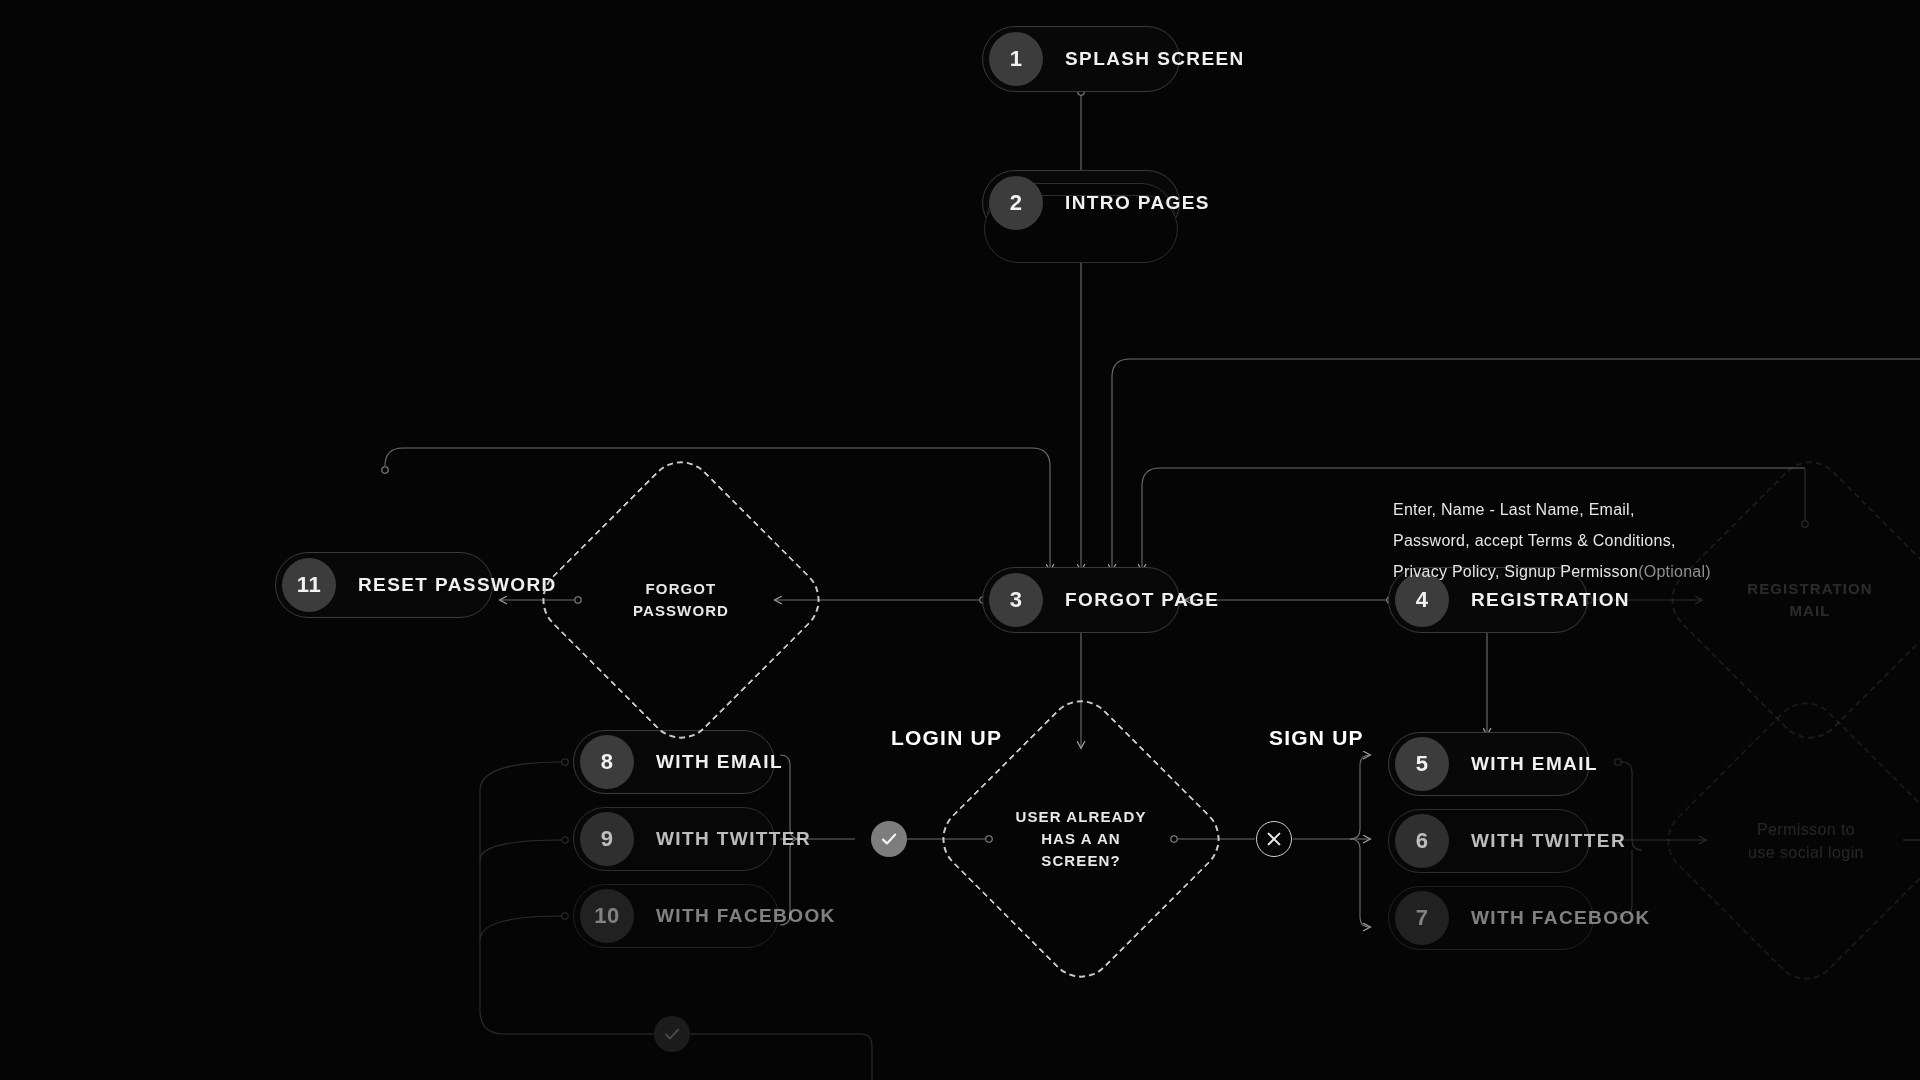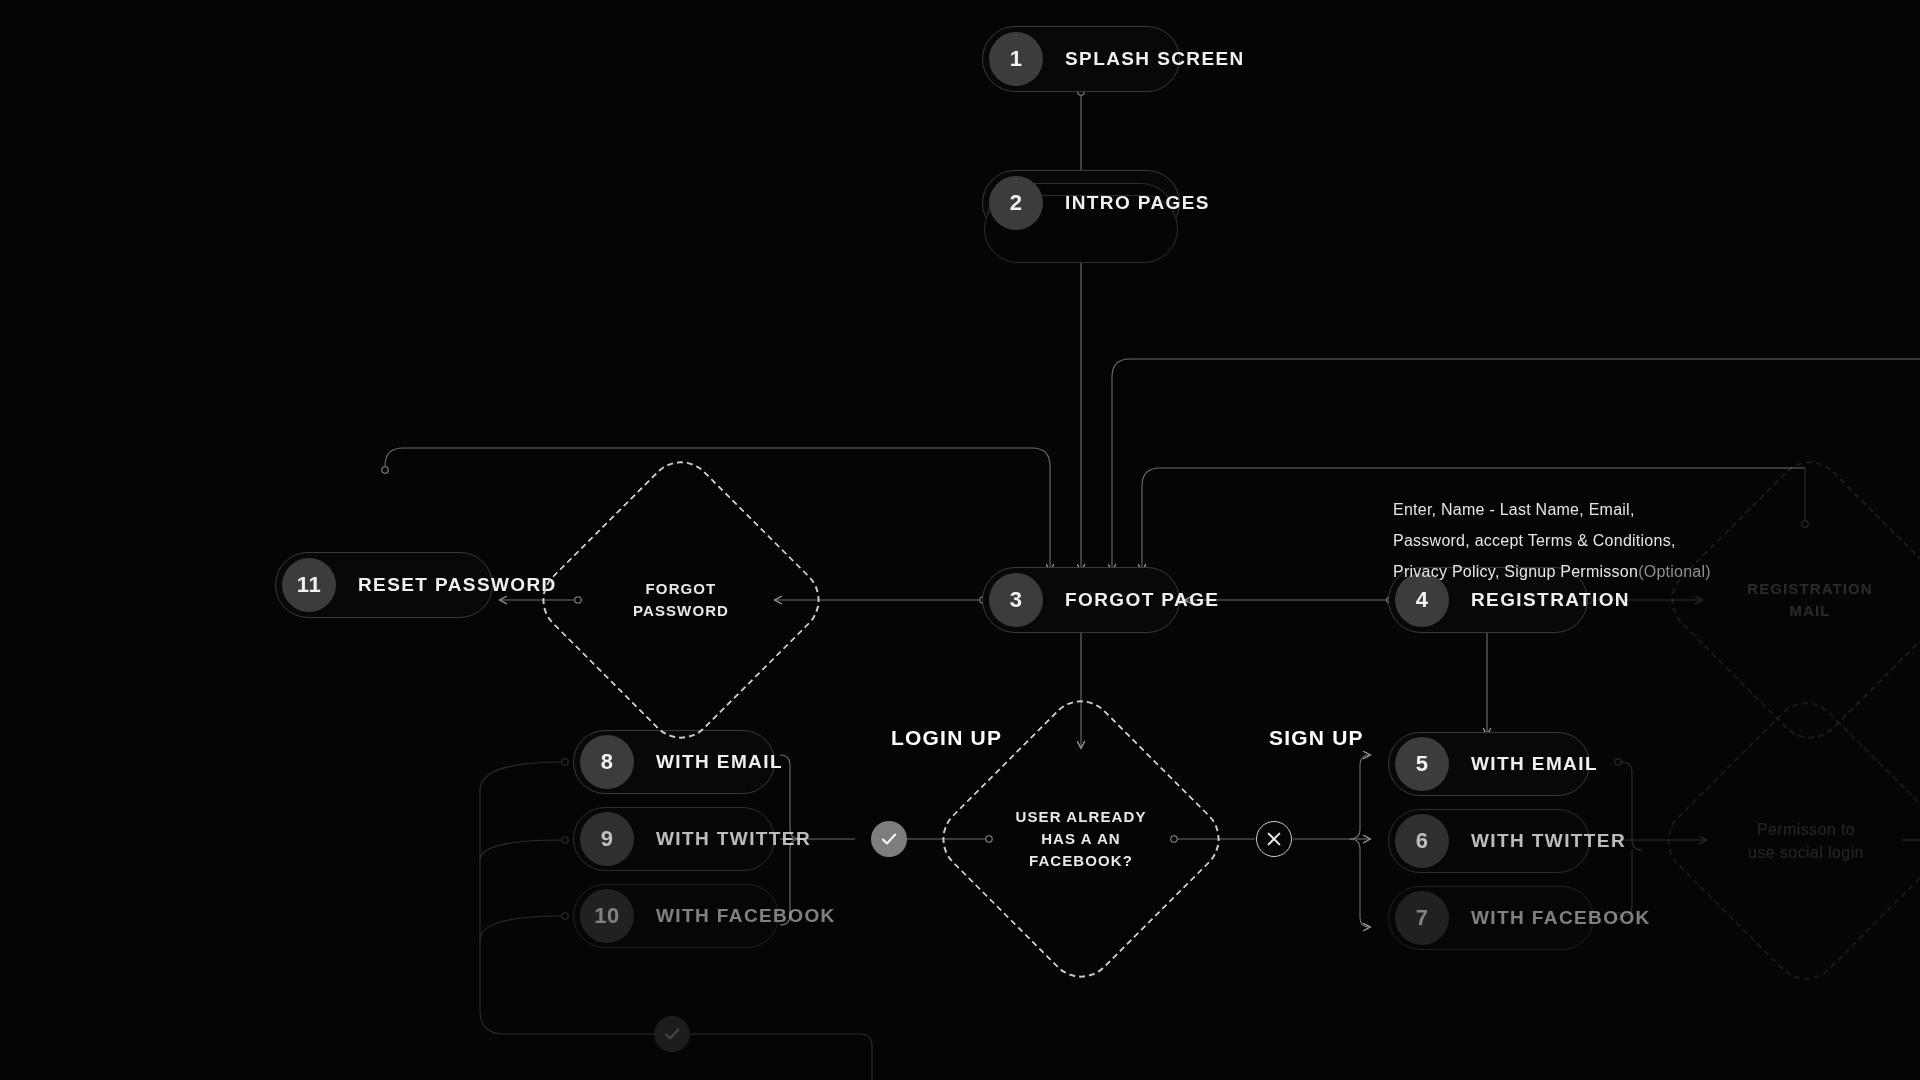--- a/index.html
+++ b/index.html
@@ -301,21 +301,21 @@
       <span>FORGOT</span>
       <span>PASSWORD</span>
     </div>
   </div>
 
   <div class="diamond" style="left:973px; top:731px; width:216px; height:216px;">
     <div class="shape"></div>
     <div class="dtext">
       <span>USER ALREADY</span>
       <span>HAS A AN</span>
-      <span>FACEBOOK?</span>
+      <span>SCREEN?</span>
     </div>
   </div>
 
   <div class="diamond dim-1" style="left:1702px; top:492px; width:216px; height:216px;">
     <div class="shape"></div>
     <div class="dtext">
       <span>REGISTRATION</span>
       <span>MAIL</span>
     </div>
   </div>

